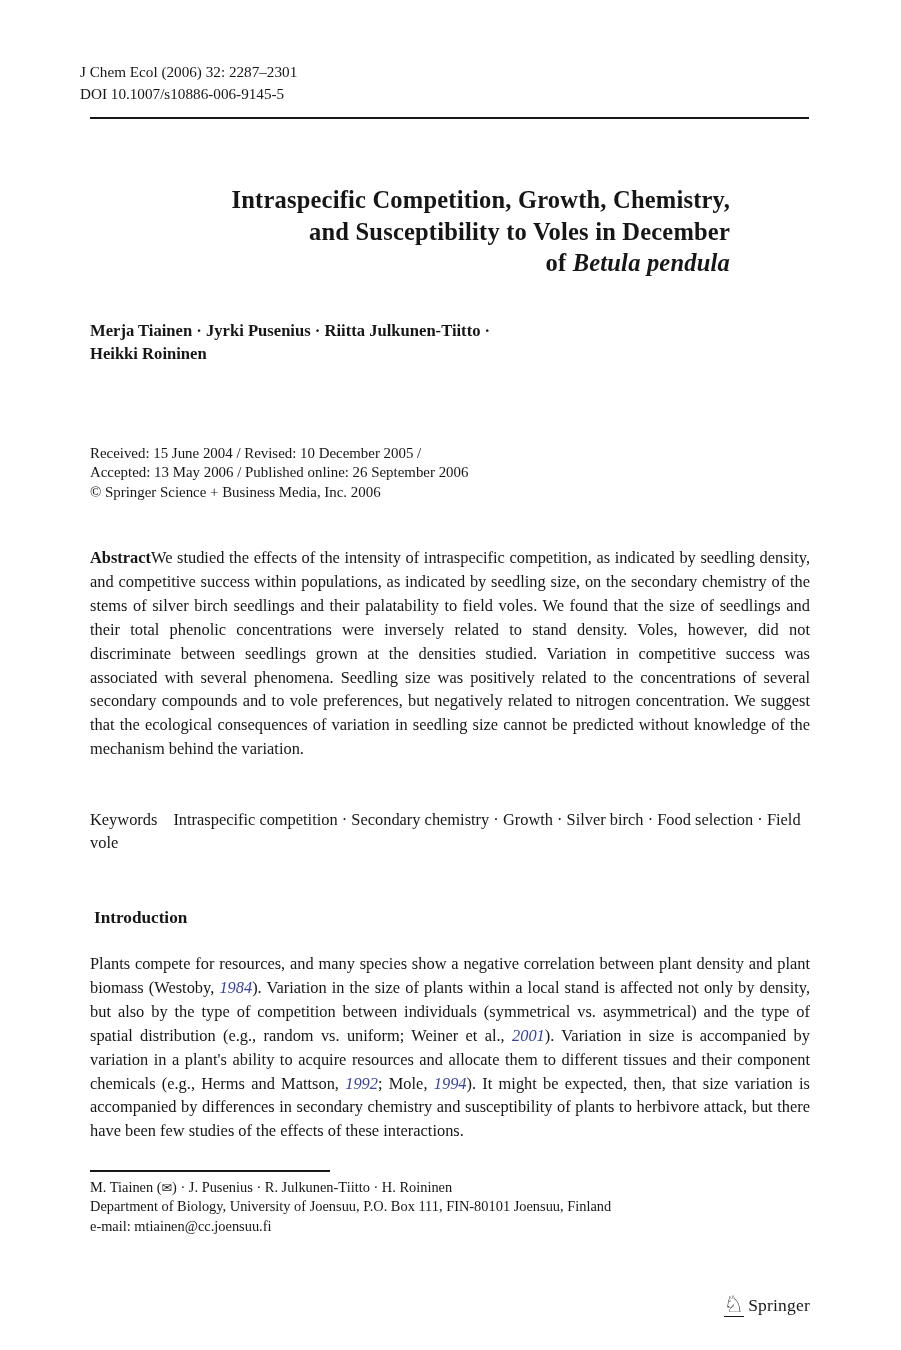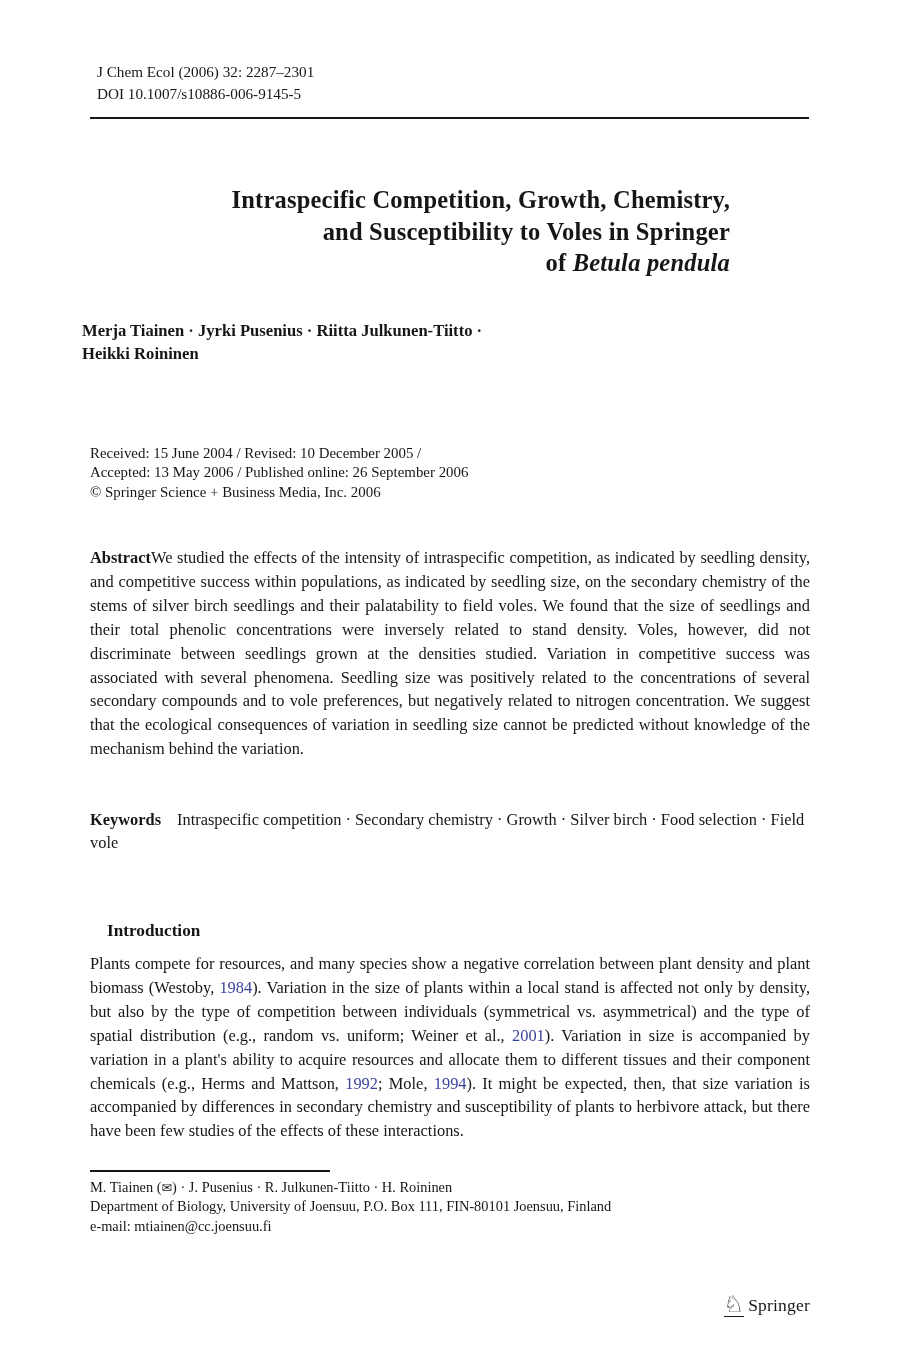--- a/index.html
+++ b/index.html
@@ -8,51 +8,51 @@
     width: 901px;
     height: 1350px;
     margin: 0 auto;
     background: #ffffff;
     font-family: "Liberation Serif", "DejaVu Serif", serif;
     color: #161616;
     overflow: hidden;
   }
   .abs { position: absolute; }
 
-  .journal-header { top: 61px; left: 97px; font-size: 15.2px; line-height: 21.5px; }
+  .journal-header { top: 61px; left: 80px; font-size: 15.2px; line-height: 21.5px; }
   .header-rule { top: 117px; left: 90px; width: 719px; height: 2px; background: #171717; }
 
   .paper-title {
     top: 184px; left: 90px; width: 640px;
     font-size: 24.5px; font-weight: bold; line-height: 31.5px;
     letter-spacing: 0.2px; margin: 0; text-align: right;
   }
   .paper-title .species { font-style: italic; }
 
-  .authors { top: 319px; left: 82px; width: 660px;
+  .authors { top: 319px; left: 90px; width: 660px;
     font-size: 16.6px; font-weight: bold; line-height: 23px; }
 
   .history { top: 444px; left: 90px; width: 660px;
     font-size: 14.9px; line-height: 19.4px; }
 
   .abstract { top: 546px; left: 90px; width: 720px;
     font-size: 16.4px; line-height: 23.9px; text-align: justify; margin: 0; }
   .abstract .label { font-weight: bold; }
 
   .keywords { top: 808px; left: 90px; width: 720px;
     font-size: 16.4px; line-height: 23px; margin: 0; }
-  .keywords .label { font-weight: bold; margin-right: 16px; }
+  .keywords .label { font-weight: normal; margin-right: 16px; }
 
   .section-heading { top: 904px; left: 90px;
-    font-size: 17.2px; font-weight: bold; margin: 17px; }
+    font-size: 17.2px; font-weight: bold; margin: 4px; }
 
   .intro-para { top: 952px; left: 90px; width: 720px;
     font-size: 16.4px; line-height: 23.9px; text-align: justify; margin: 0; }
 
-  .ref-link { color: #3b449c; }
+  .ref-link { color: #3b449c; font-style: italic; }
 
   .footnote { top: 1170px; left: 90px; width: 720px; font-size: 14.4px; line-height: 19.6px; }
   .footnote-rule { display: block; width: 240px; height: 1.5px; background: #171717; margin-bottom: 6px; }
   .envelope { font-family: "DejaVu Sans", sans-serif; font-size: 12.5px; }
 
   .springer-logo { top: 1293px; right: 91px; display: flex; align-items: center; gap: 4px; }
   .springer-knight { font-family: "DejaVu Sans", sans-serif; font-size: 23px; line-height: 1;
     border-bottom: 1.5px solid #171717; color: #171717; }
   .springer-name { font-size: 17.5px; color: #171717; letter-spacing: 0.2px; }
 </style>
@@ -63,21 +63,21 @@
 
   <div class="abs journal-header">
     <div>J Chem Ecol (2006) 32: 2287–2301</div>
     <div>DOI 10.1007/s10886-006-9145-5</div>
   </div>
 
   <div class="abs header-rule"></div>
 
   <h1 class="abs paper-title">
     <span>Intraspecific Competition, Growth, Chemistry,</span><br>
-    <span>and Susceptibility to Voles in Springer</span><br>
+    <span>and Susceptibility to Voles in December</span><br>
     <span>of </span><span class="species">Betula pendula</span>
   </h1>
 
   <div class="abs authors">
     <div>Merja Tiainen · Jyrki Pusenius · Riitta Julkunen-Tiitto ·</div>
     <div>Heikki Roininen</div>
   </div>
 
   <div class="abs history">
     <div>Received: 15 June 2004 / Revised: 10 December 2005 /</div>

